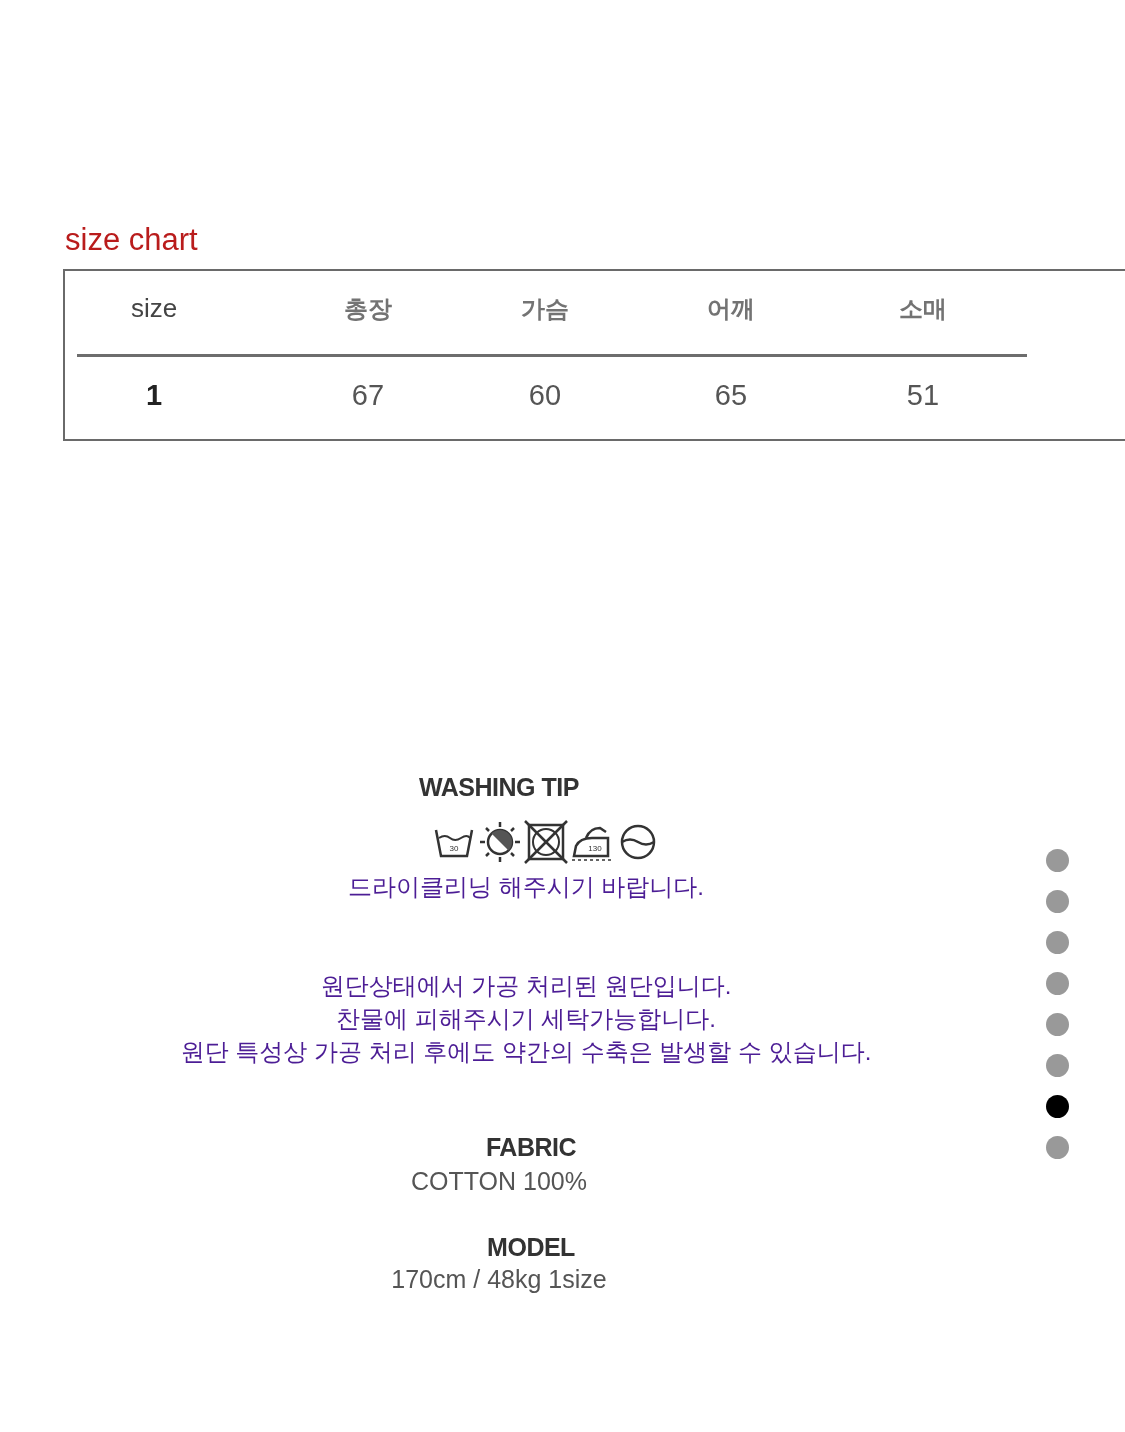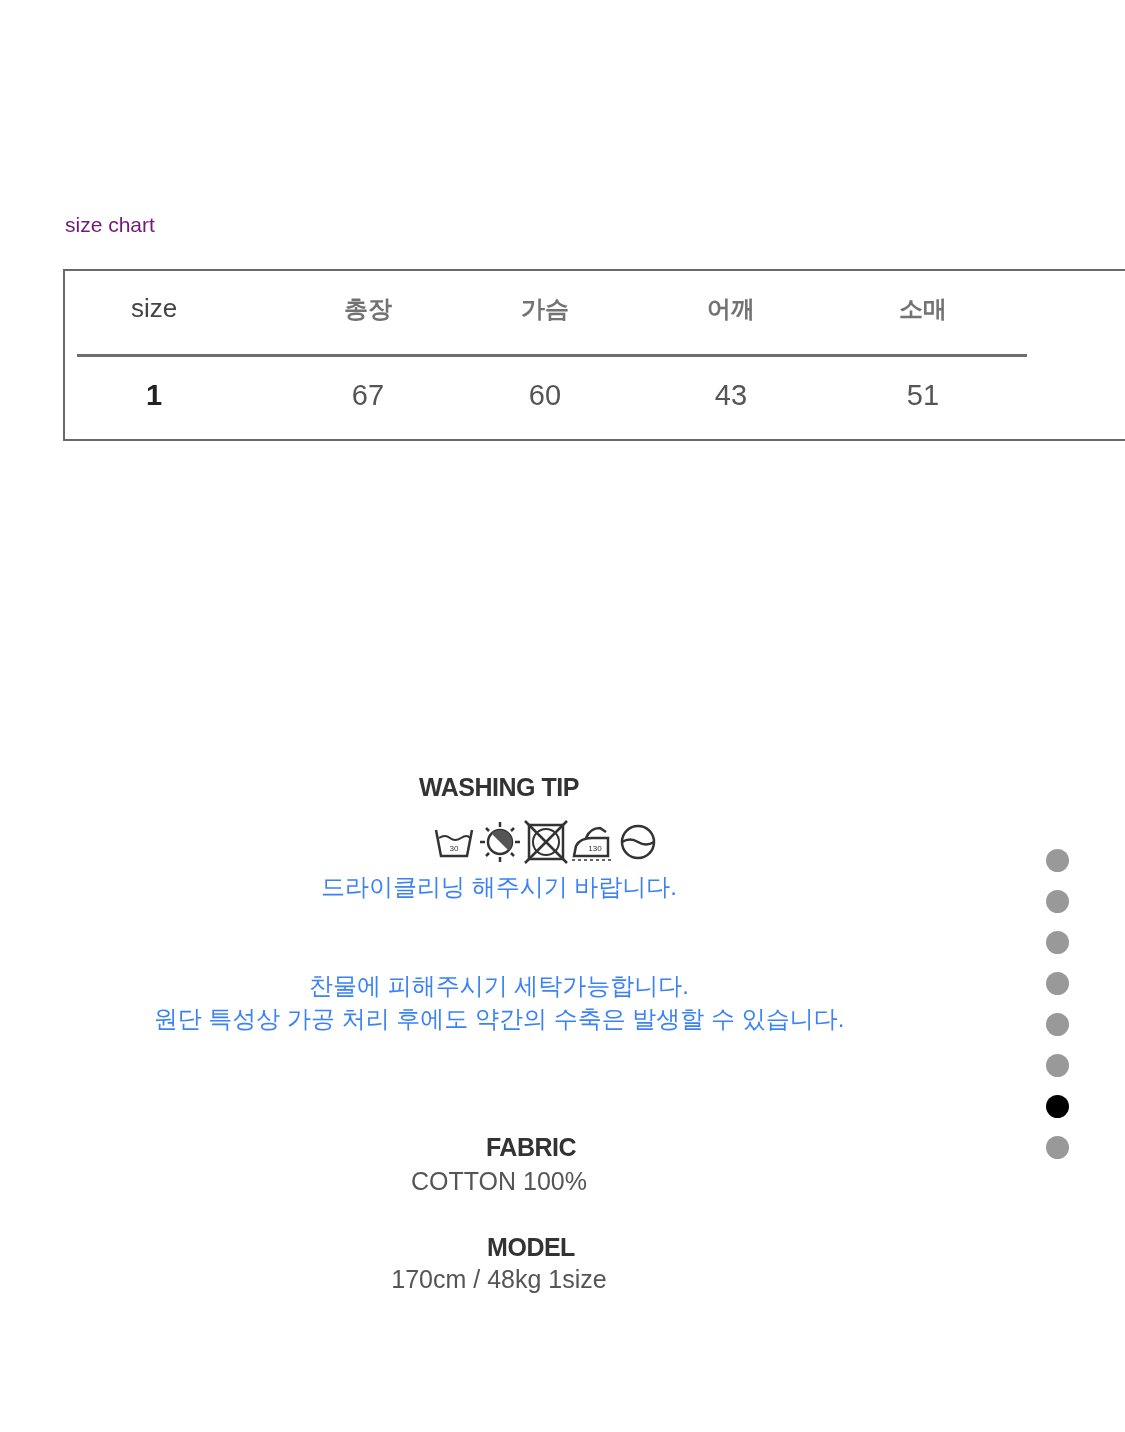--- a/index.html
+++ b/index.html
@@ -1,35 +1,35 @@
 <!DOCTYPE html>
 <html><head>
   <meta charset="utf-8">
   <style>
     html, body { margin: 0; padding: 0; background: #ffffff; }
     body { width: 1125px; height: 1432px; position: relative; overflow: hidden;
            font-family: "Liberation Sans", "DejaVu Sans", sans-serif; color: #333; }
-    .title { position: absolute; left: 65px; top: 213px; font-size: 21px; color: #701a75; }
+    .title { position: absolute; left: 65px; top: 222px; font-size: 31px; color: #b91c1c; }
     .size-table { position: absolute; left: 63px; top: 269px; width: 1072px; height: 172px;
                   border: 2px solid #6a6a6a; box-sizing: border-box; }
     .row { position: absolute; left: 0; width: 100%; height: 40px; }
     .row.head { top: 22px; }
     .row.body { top: 108px; }
     .cell { position: absolute; top: 0; transform: translateX(-50%); white-space: nowrap; }
     .row.head .cell { font-size: 24px; color: #737373; font-weight: bold; }
     .row.head .cell.first { font-weight: normal; font-size: 26px; color: #444; }
     .row.body .cell { font-size: 29px; color: #555; }
     .row.body .cell.first { font-weight: bold; color: #222; }
     .divider { position: absolute; left: 12px; top: 83px; width: 950px; height: 3px; background: #6d6d6d; }
     .center { position: absolute; left: 0; width: 998px; text-align: center; }
     .wash-title { top: 773px; font-size: 25px; font-weight: bold; color: #333; letter-spacing: -0.5px; }
     .icons { position: absolute; top: 820px; left: 432px; display: flex; gap: 2px; align-items: center; }
     .icon { width: 44px; height: 44px; display: inline-block; }
     .icon svg { width: 100%; height: 100%; }
-    .kr { font-size: 24px; color: #3b82f6; line-height: 33px; }
+    .kr { font-size: 24px; color: #4c1d95; line-height: 33px; padding-left: 27px; }
     .block1 { top: 870px; }
     .block2 { top: 969px; }
     .label { font-size: 25px; font-weight: bold; color: #333; letter-spacing: -0.5px; margin-left: 32px; }
     .value { font-size: 25px; color: #555; }
     .fabric-label { top: 1133px; }
     .fabric-value { top: 1167px; }
     .model-label { top: 1233px; }
     .model-value { top: 1265px; }
     .dots { position: absolute; left: 1046px; top: 849px; display: flex; flex-direction: column; gap: 18px; }
     .dot { width: 23px; height: 23px; border-radius: 50%; background: #999; cursor: pointer; }
@@ -46,21 +46,21 @@
     <span class="cell" style="left:303px">총장</span>
     <span class="cell" style="left:480px">가슴</span>
     <span class="cell" style="left:666px">어깨</span>
     <span class="cell" style="left:858px">소매</span>
   </div>
   <div class="divider"></div>
   <div class="row body">
     <span class="cell first" style="left:89px">1</span>
     <span class="cell" style="left:303px">67</span>
     <span class="cell" style="left:480px">60</span>
-    <span class="cell" style="left:666px">43</span>
+    <span class="cell" style="left:666px">65</span>
     <span class="cell" style="left:858px">51</span>
   </div>
 </div>
 
 <div class="center wash-title">WASHING TIP</div>
 
 <div class="icons">
   <span class="icon">
     <svg viewBox="0 0 44 44">
         <path d="M4 10 L9 36 L35 36 L40 10" fill="none" stroke="#333" stroke-width="2.5"></path>
@@ -106,20 +106,21 @@
         <path d="M6 22 Q14 17 22 22 T38 22" fill="none" stroke="#333" stroke-width="2.5"></path>
       </svg>
   </span>
 </div>
 
 <div class="center kr block1">
   <div>드라이클리닝 해주시기 바랍니다.</div>
 </div>
 
 <div class="center kr block2">
+  <div>원단상태에서 가공 처리된 원단입니다.</div>
   <div>찬물에 피해주시기 세탁가능합니다.</div>
   <div>원단 특성상 가공 처리 후에도 약간의 수축은 발생할 수 있습니다.</div>
 </div>
 
 <div class="center label fabric-label">FABRIC</div>
 <div class="center value fabric-value">COTTON 100%</div>
 
 <div class="center label model-label">MODEL</div>
 <div class="center value model-value">170cm / 48kg 1size</div>
 

